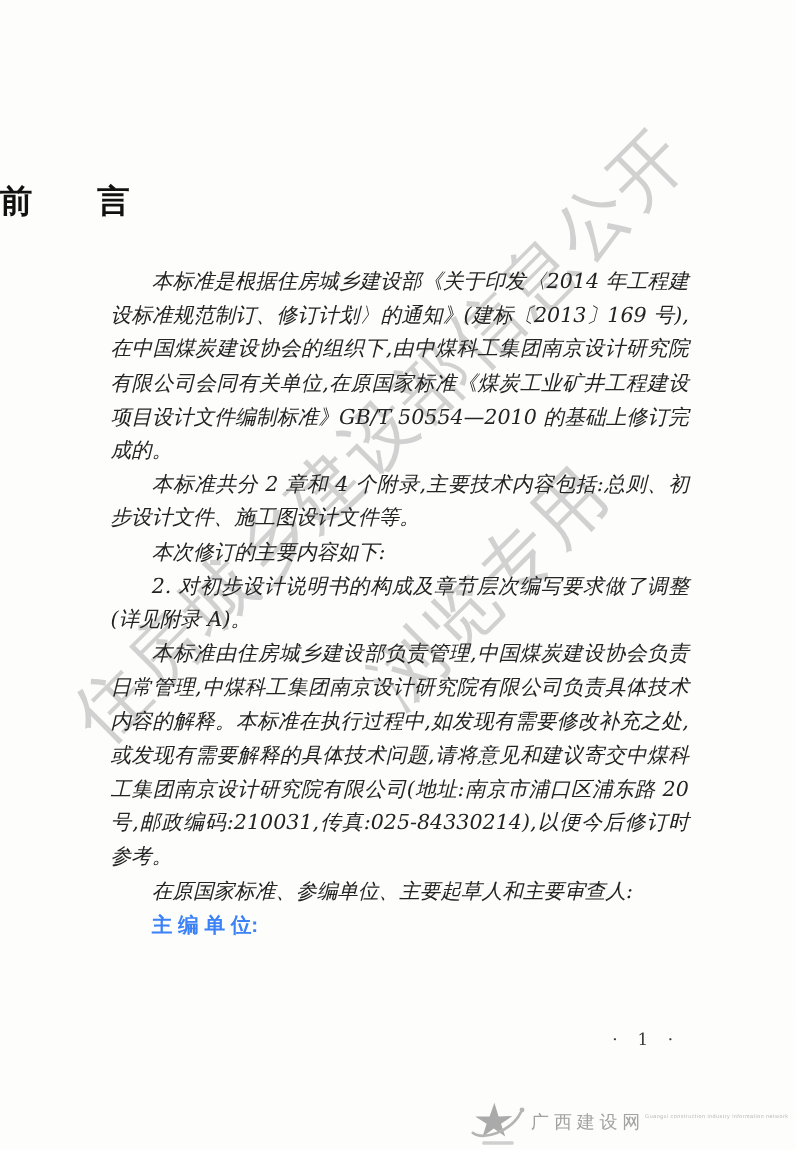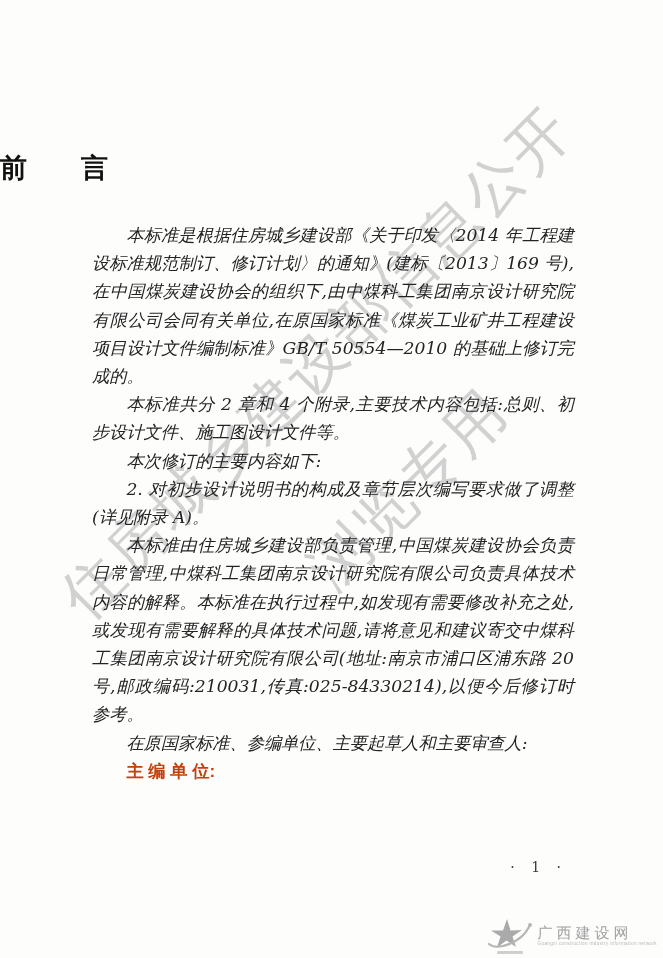--- a/index.html
+++ b/index.html
@@ -53,21 +53,21 @@
   .content p{ margin:0; text-indent:2em;font-style:italic; }
   .editor-row{
     display:flex;
     padding-left:2em;
     text-indent:0;
   }
   .editor-label{
     font-family:"Liberation Sans","DejaVu Sans",sans-serif;
     font-weight:700;
     white-space:nowrap;
-    color:#c2410c;
+    color:#3b82f6;
   }
   .editor-units{ flex:1; }
   .editor-units div{ text-indent:0; }
   
   .page-number{
     position:absolute;
     top:859px; right:96px;
     font-size:14px;
     letter-spacing:6px;
     color:#3a3a3a;
@@ -82,21 +82,21 @@
     gap:5px;
     z-index:2;
   }
   .logo-star{ width:46px; height:38px; display:block; }
   .logo-star-caption{
     width:26px;height:3px;
     background:rgba(170,170,170,0.55);
     margin:-4px auto 0 auto;
     border-radius:1px;
   }
-  .logo-text-block{ display:flex; flex-direction:column; }
+  .logo-text-block{ display:flex; }
   .logo-name{
     font-family:"Liberation Sans","DejaVu Sans",sans-serif;
     font-size:15px;
     letter-spacing:4px;
     color:#a2a2a2;
     line-height:16px;
   }
   .logo-tagline{
     font-family:"Liberation Sans","DejaVu Sans",sans-serif;
     font-size:4.5px;

